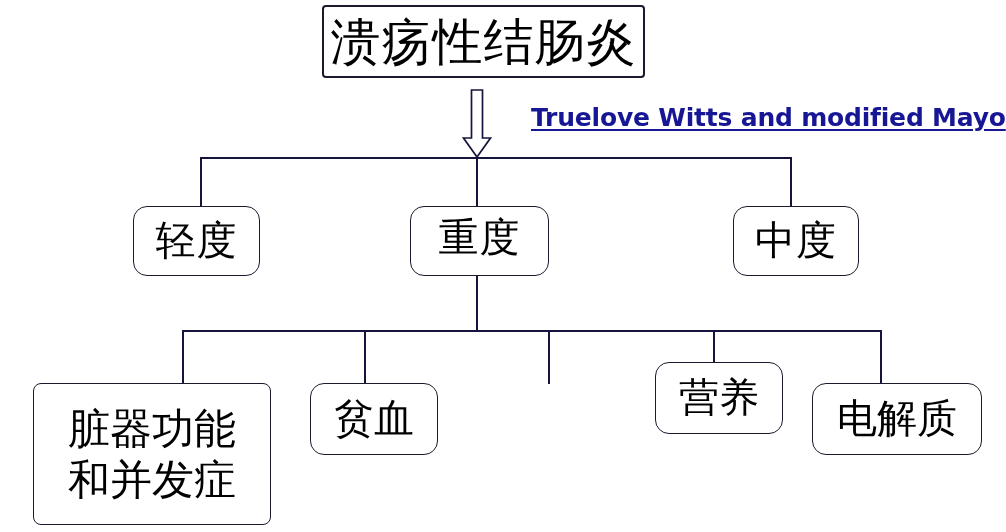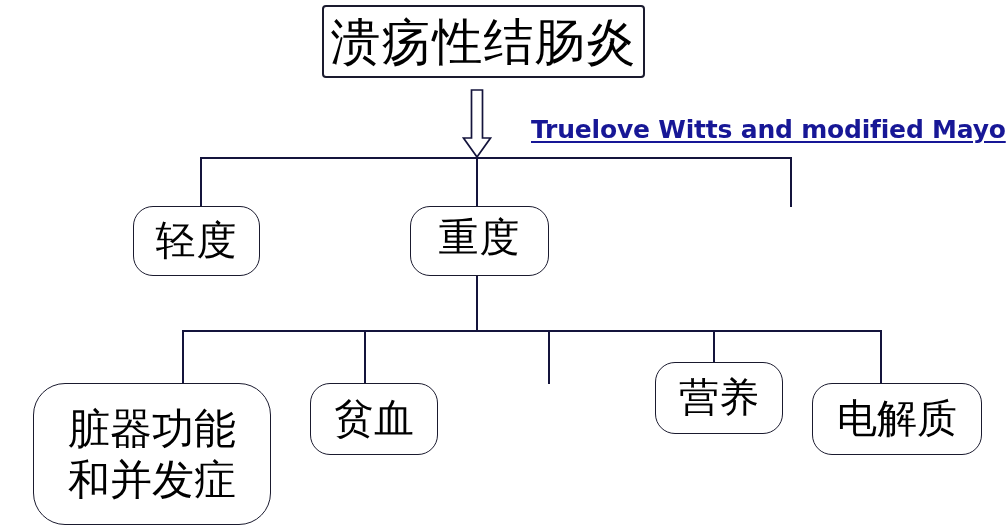--- a/index.html
+++ b/index.html
@@ -15,21 +15,21 @@
     font-family: "DejaVu Sans", "Liberation Sans", sans-serif;
     overflow: hidden;
   }
 
   
   .node {
     position: absolute;
     box-sizing: border-box;
     background: #ffffff;
     border: 1.6px solid #1a1a2e;
-    border-radius: 20px;
+    border-radius: 14px;
     display: flex;
     align-items: center;
     justify-content: center;
     text-align: center;
     color: #000000;
     line-height: 1.04;
     white-space: pre-line;
     z-index: 3;
   }
   .node.root {
@@ -44,21 +44,21 @@
     letter-spacing: 1px;
   }
   .node.level3 {
     border-width: 1.7px;
     font-size: 40px;
     letter-spacing: 0px;
   }
   .node.level3.tall {
     font-size: 42px;
     line-height: 1.22;
-    border-radius: 32px;
+    border-radius: 8px;
   }
 
   
   .line-h, .line-v {
     position: absolute;
     background: #14143c;
     z-index: 1;
   }
   .line-h { height: 1.6px; }
   .line-v { width: 1.6px; }
@@ -93,34 +93,35 @@
 <body>
 
 <div id="canvas">
 
   <div class="node root" style="left:322px; top:5px; width:323px; height:73px;">溃疡性结肠炎</div>
 
   <svg class="block-arrow" style="left:460px; top:88px; width:34px; height:72px;" viewBox="0 0 34 72">
     <path d="M 11.5 2 L 22.5 2 L 22.5 50 L 30.5 50 L 17 69 L 3.5 50 L 11.5 50 Z" fill="#ffffff" stroke="#14143c" stroke-width="1.7" stroke-linejoin="miter"></path>
   </svg>
 
-  <div class="annot latin" style="left:531px; top:115px;">Truelove Witts and modified Mayo</div>
+  <div class="annot latin" style="left:531px; top:103px;">Truelove Witts and modified Mayo</div>
 
   <div class="line-h" style="left:200px; top:157px; width:591px;"></div>
 
   <div class="line-v" style="left:476px; top:157px; height:50px;"></div>
 
   <div class="line-v" style="left:200px; top:157px; height:50px;"></div>
 
   <div class="line-v" style="left:790px; top:157px; height:50px;"></div>
 
   <div class="node level2" style="left:133px; top:206px; width:127px; height:70px;">轻度</div>
 
   <div class="node level2" style="left:410px; top:206px; width:139px; height:70px;font-family:Liberation Mono, monospace;">重度</div>
 
+  <div class="node level2" style="left:733px; top:206px; width:126px; height:70px;">中度</div>
 
   <div class="line-v" style="left:476px; top:276px; height:55px;"></div>
 
 
   <div class="line-h" style="left:182px; top:330px; width:699px;"></div>
 
   <div class="line-v" style="left:182px; top:330px; height:54px;"></div>
   <div class="line-v" style="left:364px; top:330px; height:54px;"></div>
   <div class="line-v" style="left:548px; top:330px; height:54px;"></div>
   <div class="line-v" style="left:713px; top:330px; height:54px;"></div>

